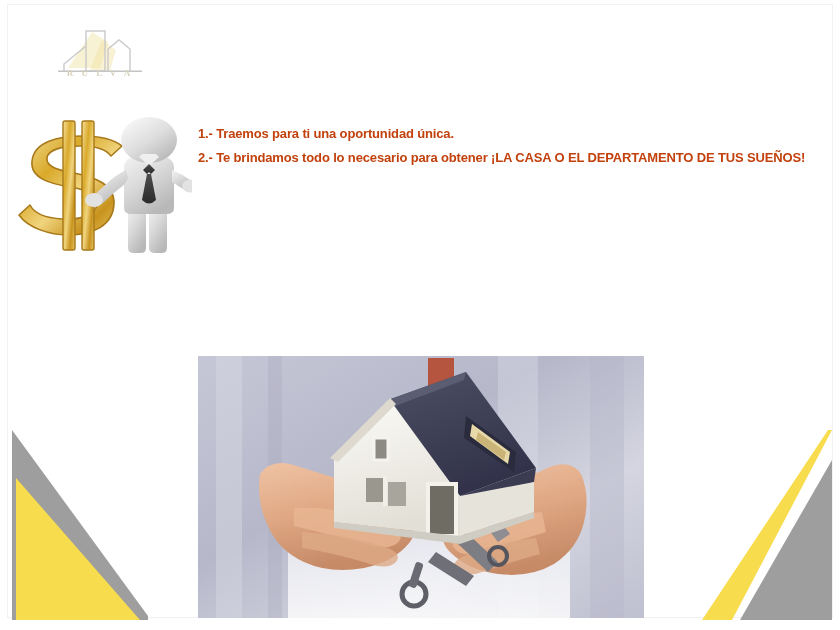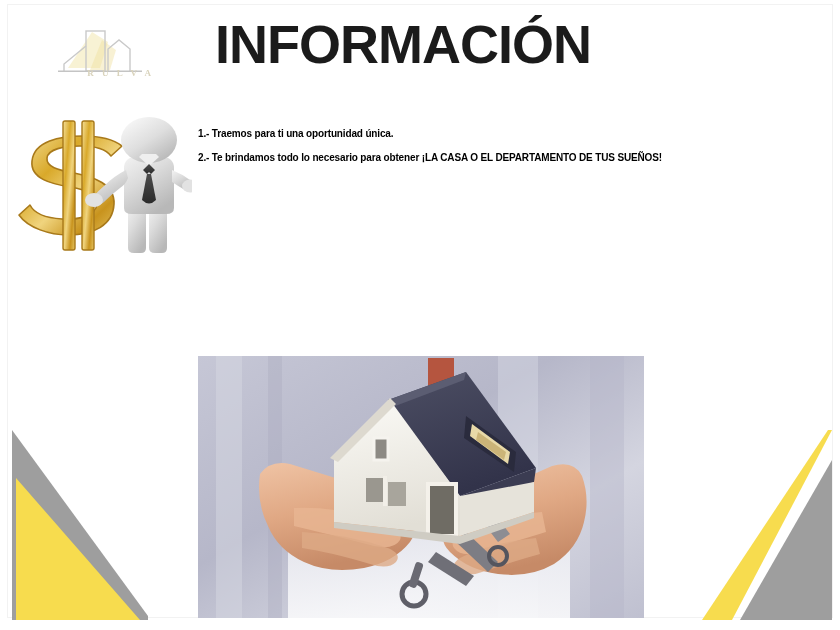--- a/index.html
+++ b/index.html
@@ -40,21 +40,21 @@
     top: 20px;
     width: 108px;
     height: 68px;
   }
   .logo svg { display: block; width: 100%; height: 100%; }
   .logo-word {
     position: absolute;
     left: 0;
     top: 48px;
     width: 108px;
-    text-align: right;
+    text-align: center;
     font-family: "Liberation Serif", serif;
     font-size: 9px;
     letter-spacing: 3px;
     color: #d9d3bc;
     font-weight: bold;
   }
 
   
   .title {
     position: absolute;
@@ -79,24 +79,24 @@
     height: 150px;
   }
   .money-art svg { display: block; width: 100%; height: 100%; }
 
   
   .body-text {
     position: absolute;
     left: 198px;
     top: 122px;
     width: 620px;
-    font-size: 10px;
+    font-size: 13px;
     line-height: 23.5px;
     font-weight: bold;
-    color: #000000;
+    color: #c2410c;
     letter-spacing: -0.15px;
   }
   .body-text p { margin: 0; }
 
   
   .photo {
     position: absolute;
     left: 198px;
     top: 356px;
     width: 446px;
@@ -142,21 +142,20 @@
 
       <path d="M62 51 L62 29 L73 20 L84 29 L84 51" fill="none" stroke="#c9c9c9" stroke-width="1.4"></path>
 
       <path d="M18 51 L18 44 L40 26" fill="none" stroke="#c9c9c9" stroke-width="1.4"></path>
 
       <line x1="12" y1="51.2" x2="96" y2="51.2" stroke="#c4c4c4" stroke-width="1.6"></line>
     </svg>
     <div class="logo-word">R U L V A</div>
   </div>
 
-  <div class="title">INFORMACIÓN</div>
 
   <div class="money-art">
     <svg viewBox="0 0 186 150" xmlns="http://www.w3.org/2000/svg" aria-hidden="true">
       <defs>
         <linearGradient id="goldGrad" x1="0" y1="0" x2="1" y2="1">
           <stop offset="0%" stop-color="#f5e09a"></stop>
           <stop offset="32%" stop-color="#d9a92a"></stop>
           <stop offset="55%" stop-color="#f0d47e"></stop>
           <stop offset="78%" stop-color="#c8931d"></stop>
           <stop offset="100%" stop-color="#e5c565"></stop>

